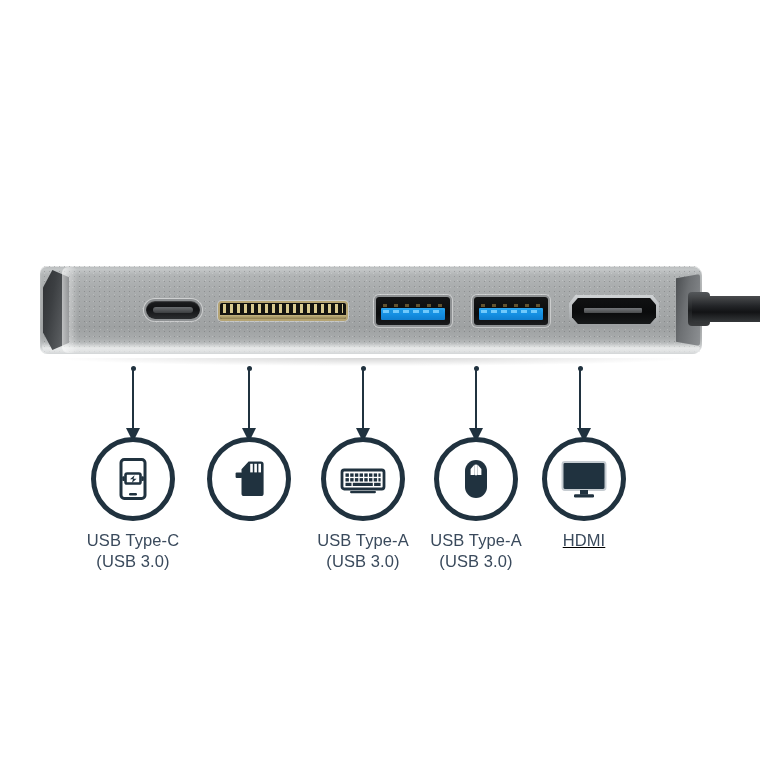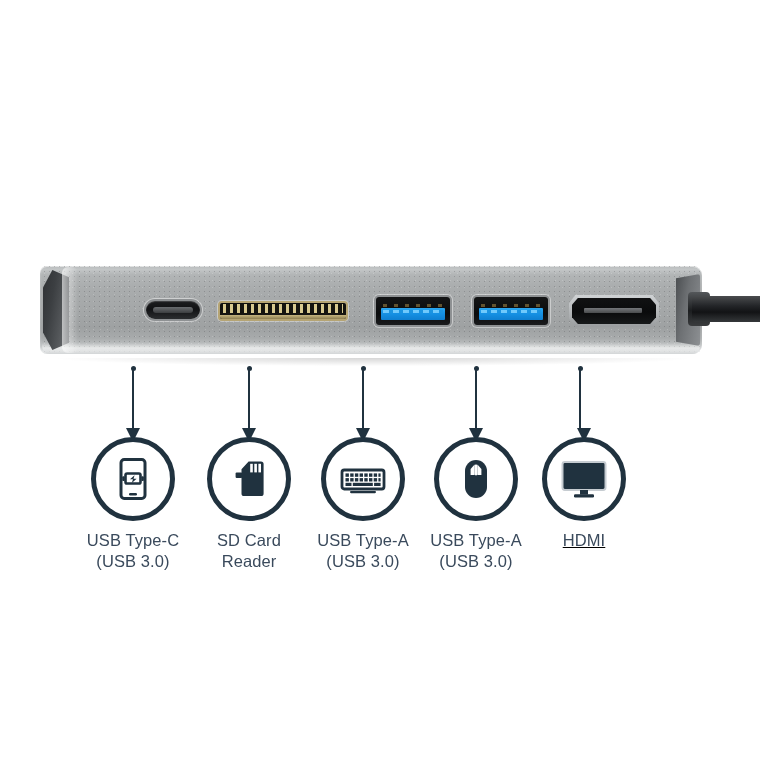--- a/index.html
+++ b/index.html
@@ -280,24 +280,20 @@
       <span class="circle"></span>
       <span class="glyph">
     <svg width="46" height="46" viewBox="0 0 46 46" aria-hidden="true">
       <path d="M15.5 13.2L22.6 5.5H35a2.6 2.6 0 0 1 2.6 2.6v29.3A2.6 2.6 0 0 1 35 40H18.1a2.6 2.6 0 0 1-2.6-2.6V13.2z" fill="#20323f"></path>
       <rect x="24.2" y="7.8" width="2.6" height="8.6" fill="#fff"></rect>
       <rect x="28.3" y="7.8" width="2.6" height="8.6" fill="#fff"></rect>
       <rect x="32.4" y="7.8" width="2.6" height="8.6" fill="#fff"></rect>
       <rect x="9.6" y="16.6" width="6.6" height="5.4" rx="1" fill="#20323f"></rect>
     </svg>
           </span>
-    </div>
-    <div class="caption">
-      <span>SD Card</span>
-      <span class="l2">Reader</span>
     </div>
       </div>
       <div class="icon-col" style="left: 293px; top: 437px;">
     <div class="circle-wrap">
       <span class="pin"></span>
       <span class="circle"></span>
       <span class="glyph">
     <svg width="50" height="46" viewBox="0 0 50 46" aria-hidden="true">
       <rect x="4" y="14" width="42" height="19" rx="2.2" fill="none" stroke="#20323f" stroke-width="2.8"></rect>
       <g fill="#20323f">

